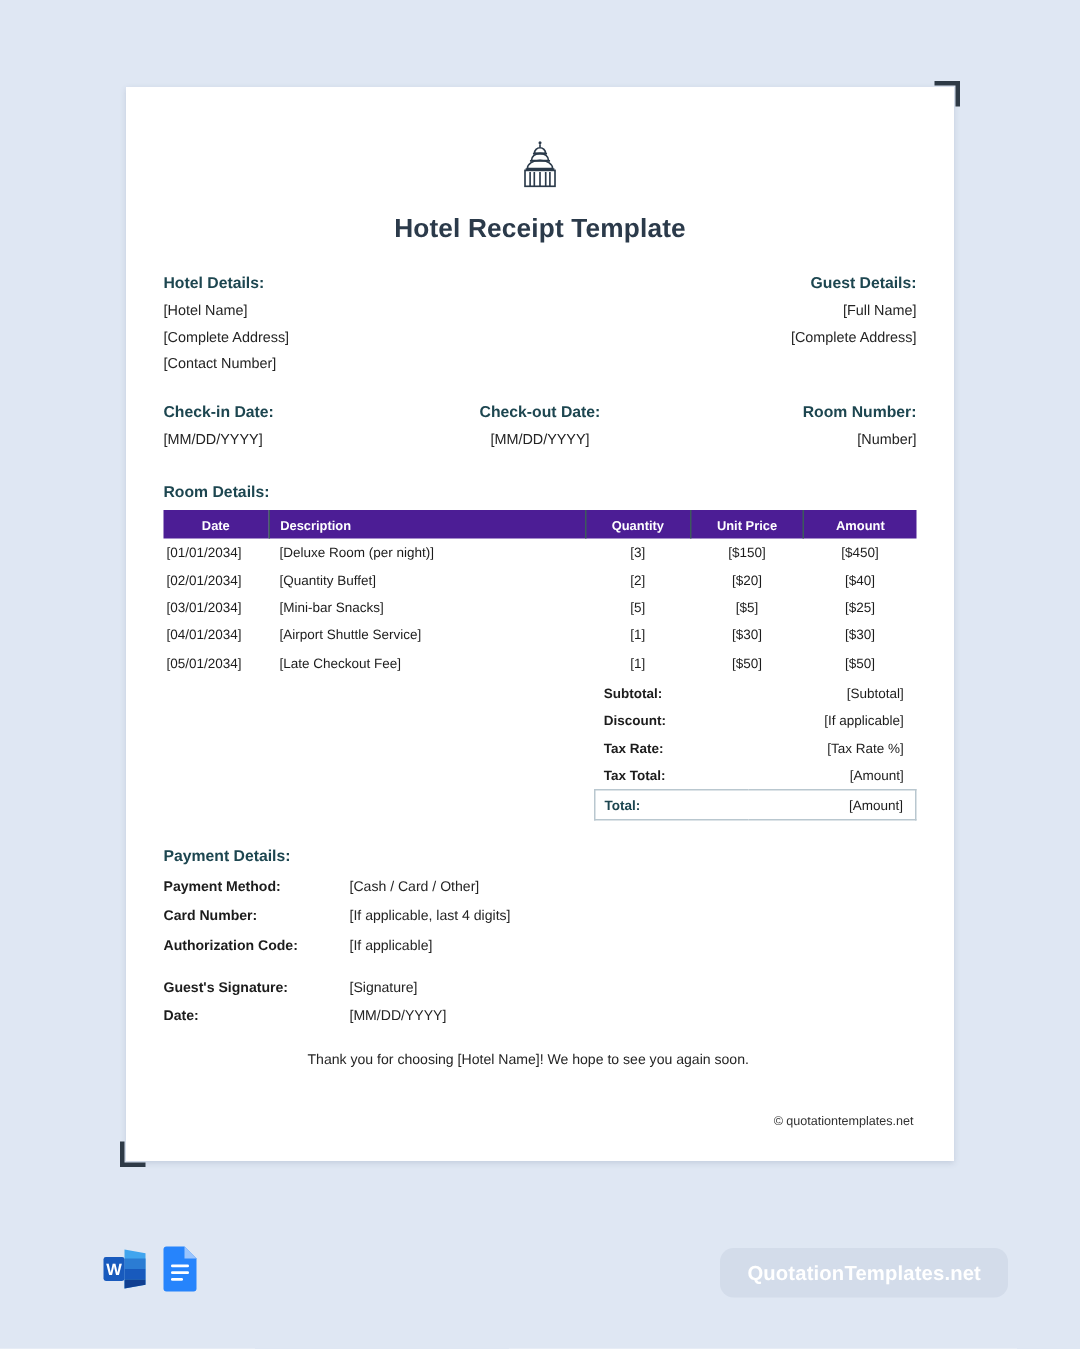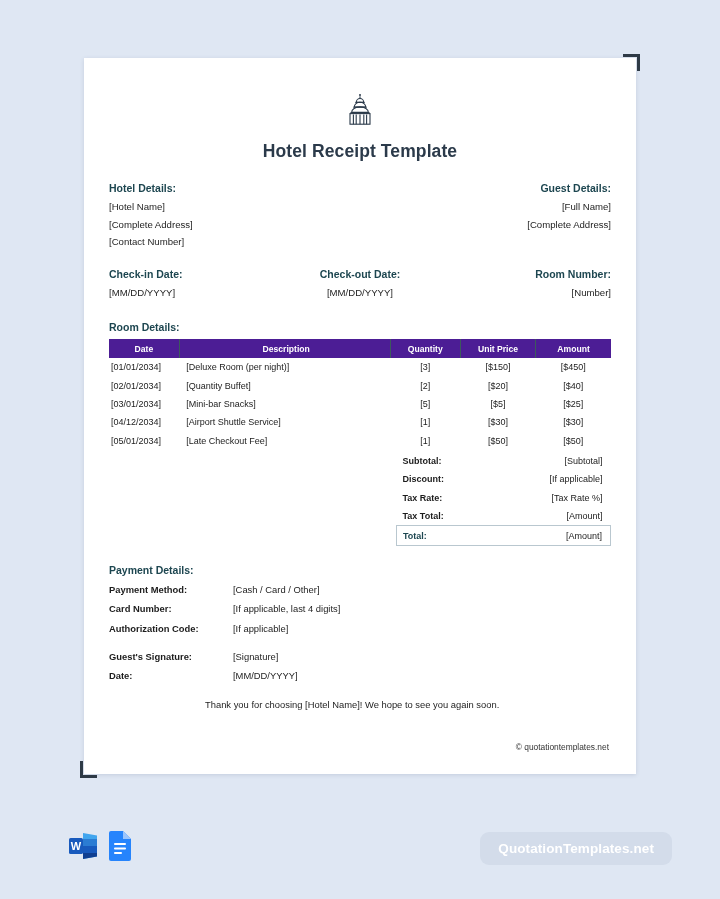--- a/index.html
+++ b/index.html
@@ -126,21 +126,21 @@
   table.items thead th {
     background: #4c1d95;
     color: #ffffff;
     font-size: 8.6px;
     font-weight: bold;
     padding: 4.5px 4px;
     text-align: center;
     border-right: 1px solid #3c5a5c;
   }
   table.items thead th:last-child { border-right: none; }
-  table.items thead th.desc { text-align: center; padding-left: 7px; }
+  table.items thead th.desc { text-align: left; padding-left: 7px; }
 
   table.items tbody td {
     font-size: 9px;
     color: #1c1c1c;
     padding: 4.2px 4px;
     text-align: center;
     vertical-align: top;
   }
   table.items tbody td.desc { text-align: left; padding-left: 7px; }
   table.items tbody td.date { text-align: left; padding-left: 2px; }
@@ -358,21 +358,21 @@
           <td>[$40]</td>
         </tr>
         <tr>
           <td class="date">[03/01/2034]</td>
           <td class="desc">[Mini-bar Snacks]</td>
           <td>[5]</td>
           <td>[$5]</td>
           <td>[$25]</td>
         </tr>
         <tr>
-          <td class="date">[04/12/2034]</td>
+          <td class="date">[04/01/2034]</td>
           <td class="desc">[Airport Shuttle Service]</td>
           <td>[1]</td>
           <td>[$30]</td>
           <td>[$30]</td>
         </tr>
         <tr>
           <td class="date">[05/01/2034]</td>
           <td class="desc">[Late Checkout Fee]</td>
           <td>[1]</td>
           <td>[$50]</td>

